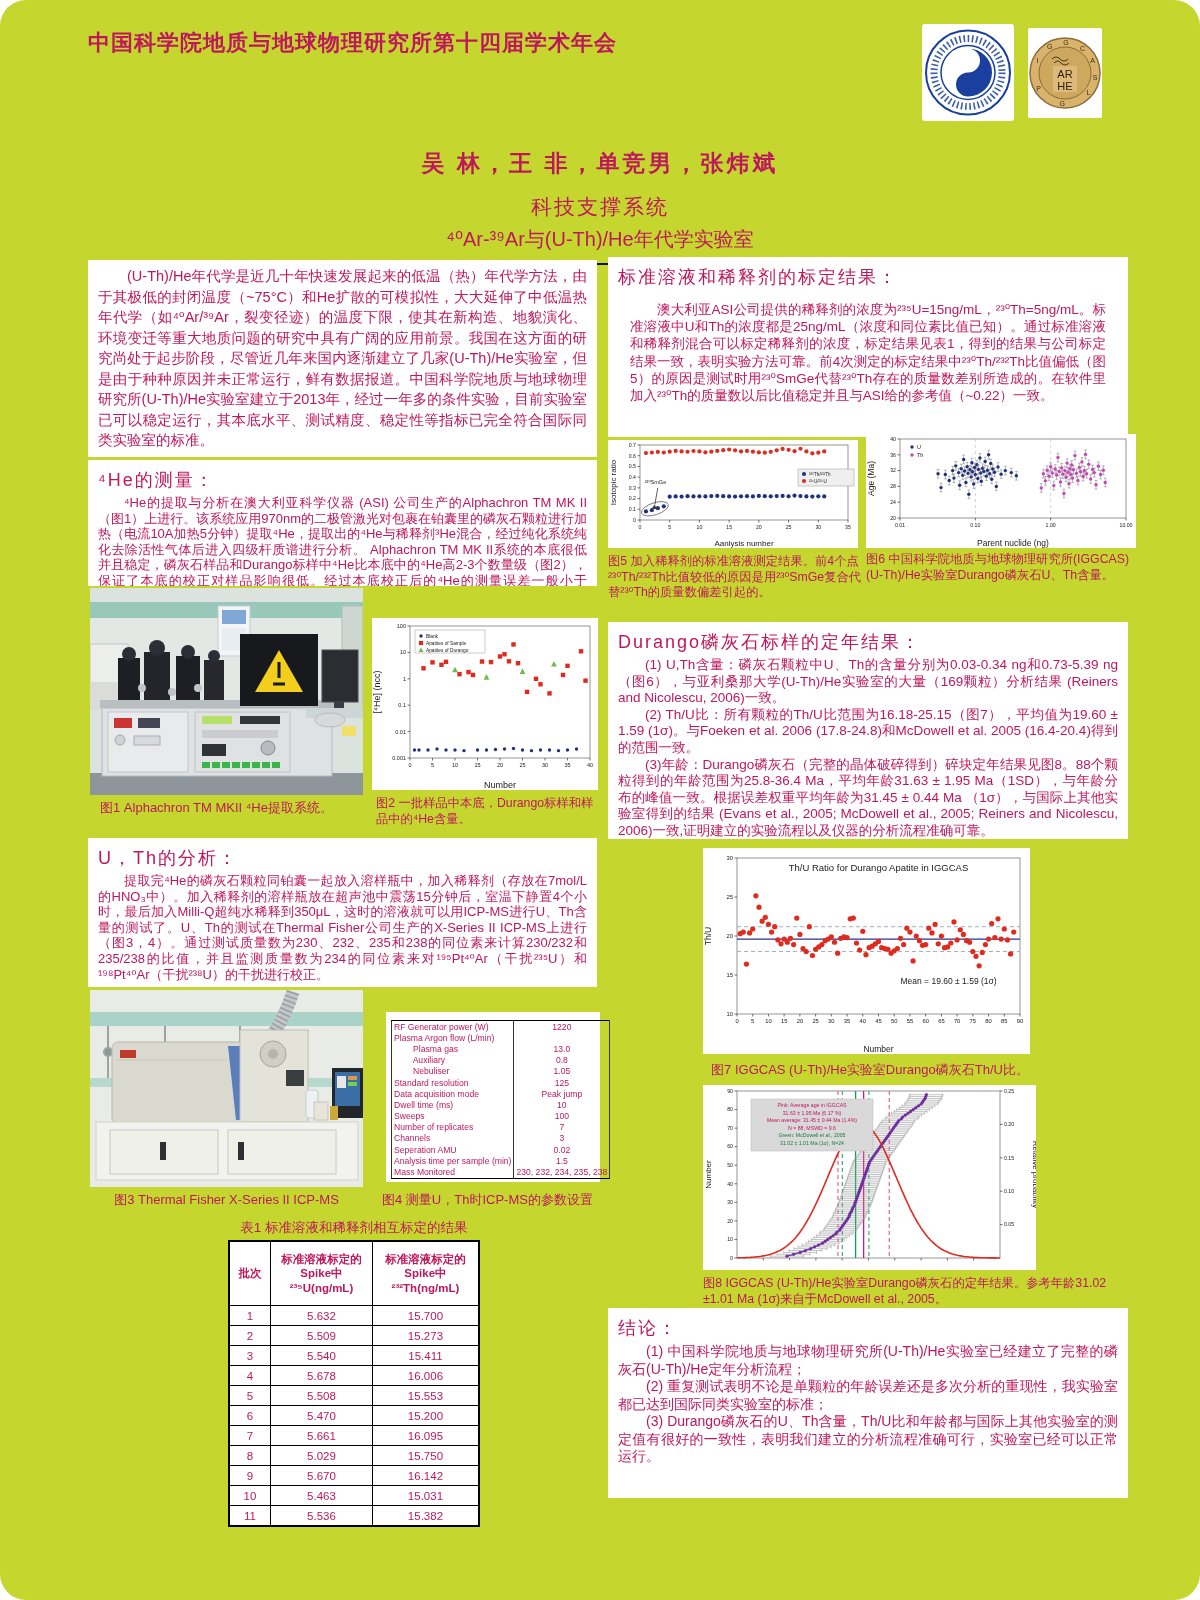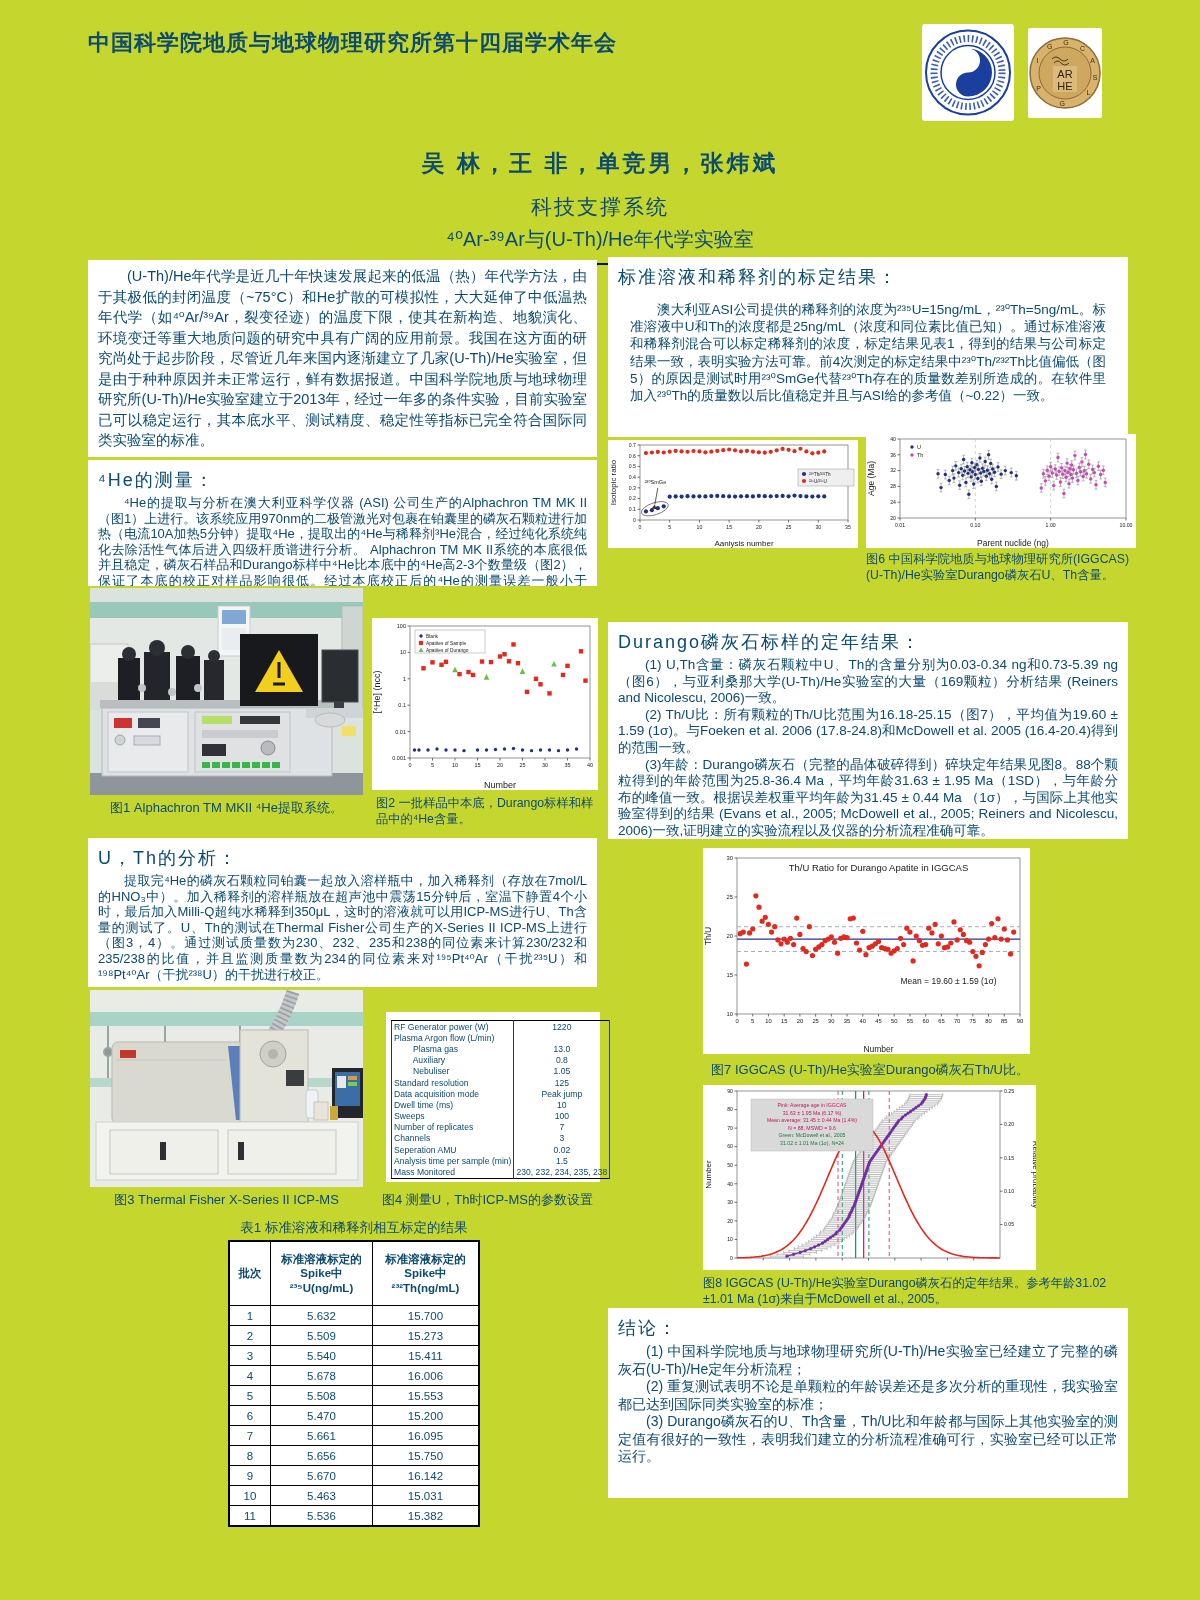--- a/index.html
+++ b/index.html
@@ -1,17 +1,17 @@
 <!DOCTYPE html>
 <html><head>
 <meta charset="utf-8">
 <style>
   html,body{margin:0;padding:0;}
   body{width:1200px;height:1600px;font-family:"Liberation Sans","DejaVu Sans",sans-serif;}
-  .poster{position:relative;width:1200px;height:1600px;background:#c5d72e;overflow:hidden;color:#0c4a6e;}
+  .poster{position:relative;width:1200px;height:1600px;background:#c5d72e;overflow:hidden;color:#be185d;border-radius:26px;}
   .abs{position:absolute;}
   .conf{left:88px;top:28px;font-size:22px;font-weight:600;letter-spacing:1px;}
   .title{left:0;top:86px;width:1200px;text-align:center;font-size:30px;font-weight:700;letter-spacing:1px;}
   .authors{left:0;top:148px;width:1200px;text-align:center;font-size:23px;font-weight:600;letter-spacing:3px;}
   .dept{left:0;top:193px;width:1200px;text-align:center;font-size:21px;letter-spacing:2px;}
   .labline{left:0;top:226px;width:1200px;text-align:center;font-size:20px;}
   .labline span{border-bottom:2px solid #111;padding-bottom:13px;}
   .wbox{background:#fff;padding:6px 10px;box-sizing:border-box;overflow:hidden;}
   .sect-title{font-size:18px;letter-spacing:2px;margin:2px 0 3px 0;font-weight:500;}
   .body-lg{font-size:14.5px;line-height:20.5px;text-align:justify;margin:0;text-indent:2em;}
@@ -137,21 +137,21 @@
     </g>
     <rect x="150" y="46" width="78" height="72" fill="#17191d"></rect>
     <path d="M189 62 L213 104 L165 104 Z" fill="#f2cf1d"></path>
     <path d="M189 74 l0 16 M183 96 l12 0" stroke="#17191d" stroke-width="3" fill="none"></path>
     <rect x="232" y="62" width="36" height="52" fill="#2a2d31" stroke="#4a4d52"></rect>
     <rect x="244" y="114" width="10" height="8" fill="#3a3d41"></rect>
     <rect x="216" y="120" width="57" height="10" fill="#cfd4d6"></rect>
     <ellipse cx="240" cy="132" rx="15" ry="7" fill="#d8d9da" stroke="#b9babb"></ellipse>
     <rect x="252" y="138" width="14" height="10" fill="#f0e06a"></rect>
   </svg>
-  <div class="abs cap center" style="left:90px;top:800px;width:273px;">图1 Alphachron TM MKII ⁴He提取系统。</div>
+  <div class="abs cap center" style="left:80px;top:800px;width:273px;">图1 Alphachron TM MKII ⁴He提取系统。</div>
 
   <div class="abs chartbox" style="left:372px;top:618px;width:226px;height:172px;"><svg width="226" height="172">
         <rect x="38" y="8" width="180" height="132" fill="#fff" stroke="#7a7a7a" stroke-width="0.8"></rect>
         <line x1="38" y1="140" x2="38" y2="142.5" stroke="#333" stroke-width="0.7"></line>
         <text x="38" y="149" font-size="5.5" fill="#1a1a1a" text-anchor="middle">0</text>
         <line x1="60.5" y1="140" x2="60.5" y2="142.5" stroke="#333" stroke-width="0.7"></line>
         <text x="60.5" y="149" font-size="5.5" fill="#1a1a1a" text-anchor="middle">5</text>
         <line x1="83" y1="140" x2="83" y2="142.5" stroke="#333" stroke-width="0.7"></line>
         <text x="83" y="149" font-size="5.5" fill="#1a1a1a" text-anchor="middle">10</text>
         <line x1="105.5" y1="140" x2="105.5" y2="142.5" stroke="#333" stroke-width="0.7"></line>
@@ -383,21 +383,21 @@
           <td>5.470</td>
           <td>15.200</td>
         </tr>
         <tr>
           <td>7</td>
           <td>5.661</td>
           <td>16.095</td>
         </tr>
         <tr>
           <td>8</td>
-          <td>5.656</td>
+          <td>5.029</td>
           <td>15.750</td>
         </tr>
         <tr>
           <td>9</td>
           <td>5.670</td>
           <td>16.142</td>
         </tr>
         <tr>
           <td>10</td>
           <td>5.463</td>
@@ -517,20 +517,21 @@
         <ellipse cx="46.857142857142854" cy="68.75" rx="14" ry="6" fill="none" stroke="#555" stroke-width="0.7" transform="rotate(-18 46.857142857142854 68.75)"></ellipse>
         <line x1="49.82857142857143" y1="47.857142857142854" x2="46.857142857142854" y2="64.46428571428572" stroke="#333" stroke-width="0.8"></line>
         <path d="M46.857142857142854 64.46428571428572l2.5 -4.5l-5 0Z" fill="#333" transform="rotate(190.14428765535783 46.857142857142854 64.46428571428572)"></path>
         <text x="36.754285714285714" y="44.107142857142854" font-size="5.5" fill="#1a1a1a" text-anchor="start">²³⁰SmGe</text>
         <rect x="190" y="29" width="56" height="17" fill="#efefef" stroke="#999" stroke-width="0.5"></rect>
         <circle cx="196" cy="34" r="2.1" fill="#22317e"></circle>
         <text x="201" y="35.8" font-size="4.6" fill="#1a1a1a" text-anchor="start">²³⁰Th/²³²Th</text>
         <circle cx="196" cy="41" r="2.1" fill="#e02a1e"></circle>
         <text x="201" y="42.8" font-size="4.6" fill="#1a1a1a" text-anchor="start">²³⁵U/²³⁸U</text>
       </svg></div>
+  <div class="abs cap-sm" style="left:608px;top:554px;width:256px;">图5 加入稀释剂的标准溶液测定结果。前4个点²³⁰Th/²³²Th比值较低的原因是用²³⁰SmGe复合代替²³⁰Th的质量数偏差引起的。</div>
 
   <div class="abs chartbox" style="left:866px;top:434px;width:270px;height:114px;"><svg width="270" height="114">
         <rect x="34" y="5" width="226" height="79" fill="#fff" stroke="#7a7a7a" stroke-width="0.8"></rect>
         <line x1="109.33333333333333" y1="5" x2="109.33333333333333" y2="84" stroke="#b5b5b5" stroke-width="0.6" stroke-dasharray="3 3"></line>
         <line x1="184.66666666666666" y1="5" x2="184.66666666666666" y2="84" stroke="#b5b5b5" stroke-width="0.6" stroke-dasharray="3 3"></line>
         <line x1="34" y1="84" x2="34" y2="86.5" stroke="#333" stroke-width="0.7"></line>
         <text x="34" y="92.7" font-size="5.2" fill="#1a1a1a" text-anchor="middle">0.01</text>
         <line x1="109.33333333333333" y1="84" x2="109.33333333333333" y2="86.5" stroke="#333" stroke-width="0.7"></line>
         <text x="109.33333333333333" y="92.7" font-size="5.2" fill="#1a1a1a" text-anchor="middle">0.10</text>
         <line x1="184.66666666666666" y1="84" x2="184.66666666666666" y2="86.5" stroke="#333" stroke-width="0.7"></line>

